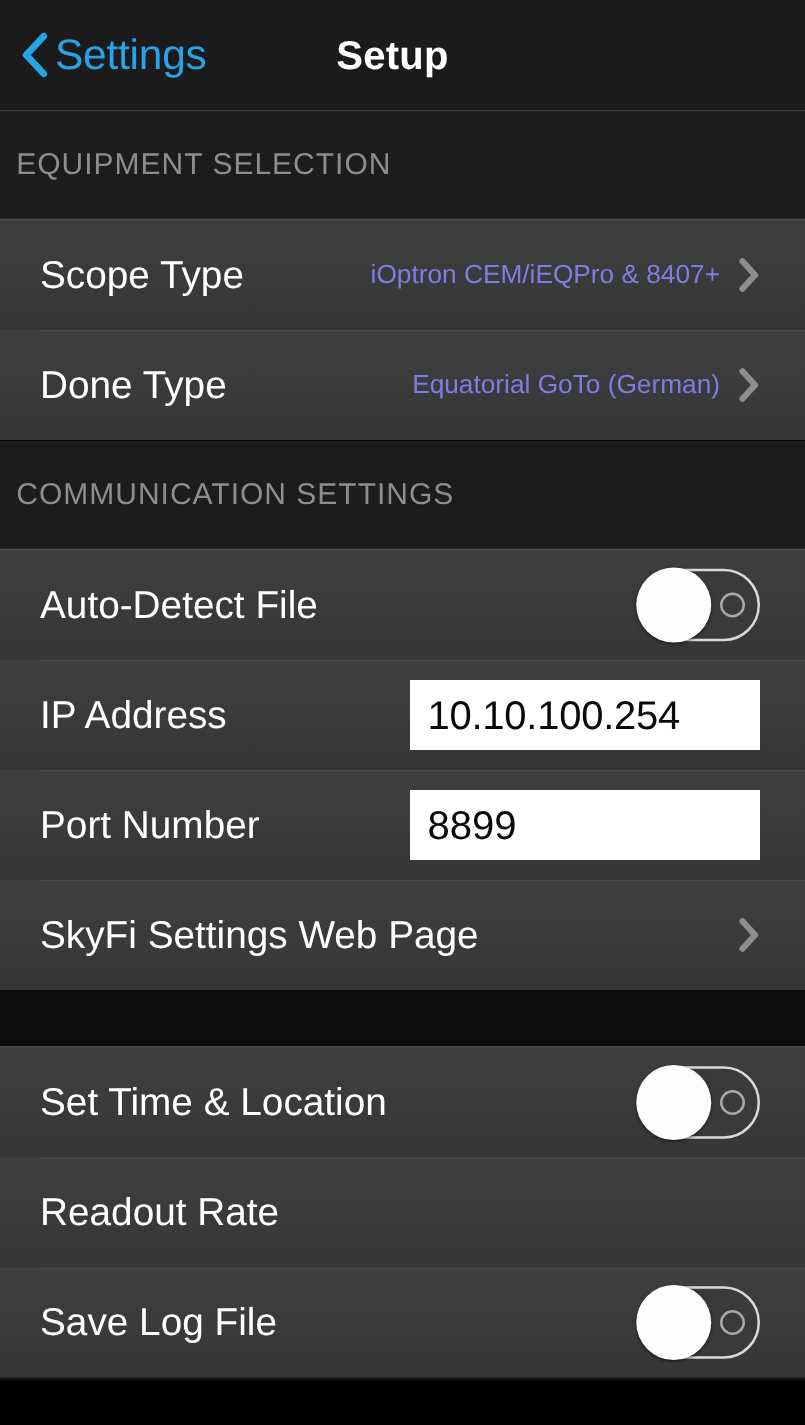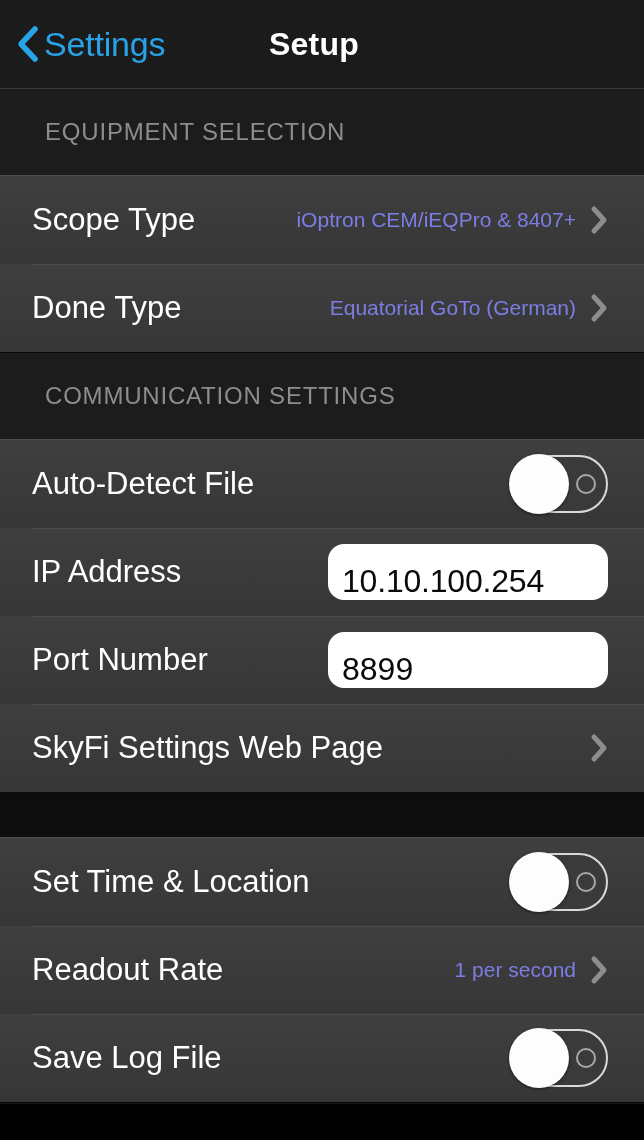--- a/index.html
+++ b/index.html
@@ -67,21 +67,21 @@
 
   
   .table {
     background: #141414;
   }
   .section-header {
     background: #1c1c1c;
     height: 86px;
     display: flex;
     align-items: center;
-    padding-left: 45px;
+    padding-left: 13px;
     box-sizing: border-box;
   }
   .section-header-text {
     font-size: 24px;
     color: #8d8d8d;
     letter-spacing: 0.8px;
   }
   .section-gap {
     background: #0d0d0d;
     height: 44px;
@@ -164,23 +164,23 @@
     border-radius: 50%;
     border: 2px solid #a8a8a8;
     box-sizing: border-box;
   }
 
   
   .textfield {
     width: 280px;
     height: 56px;
     background: #ffffff;
-    border-radius: 16px;
-    display: flex;
-    align-items: flex-end;
+    border-radius: 0;
+    display: flex;
+    align-items: center;
     box-sizing: border-box;
     padding: 0 14px;
     cursor: text;
     flex: none;
   }
   .textfield-value {
     font-size: 32px;
     color: #0a0a0a;
     white-space: nowrap;
   }
@@ -290,26 +290,20 @@
         <div class="row-right">
           <div class="switch">
             <div class="offmark"></div>
             <div class="knob"></div>
           </div>
         </div>
       </div>
 
       <div class="row">
         <span class="row-label">Readout Rate</span>
-        <div class="row-right">
-          <span class="row-detail">1 per second</span>
-          <svg class="chevron" viewBox="0 0 18 30">
-            <polyline points="4,4 14,15 4,26" fill="none" stroke="#8d8d8d" stroke-width="5" stroke-linecap="round" stroke-linejoin="round"></polyline>
-          </svg>
-        </div>
       </div>
 
       <div class="row">
         <span class="row-label">Save Log File</span>
         <div class="row-right">
           <div class="switch">
             <div class="offmark"></div>
             <div class="knob"></div>
           </div>
         </div>

